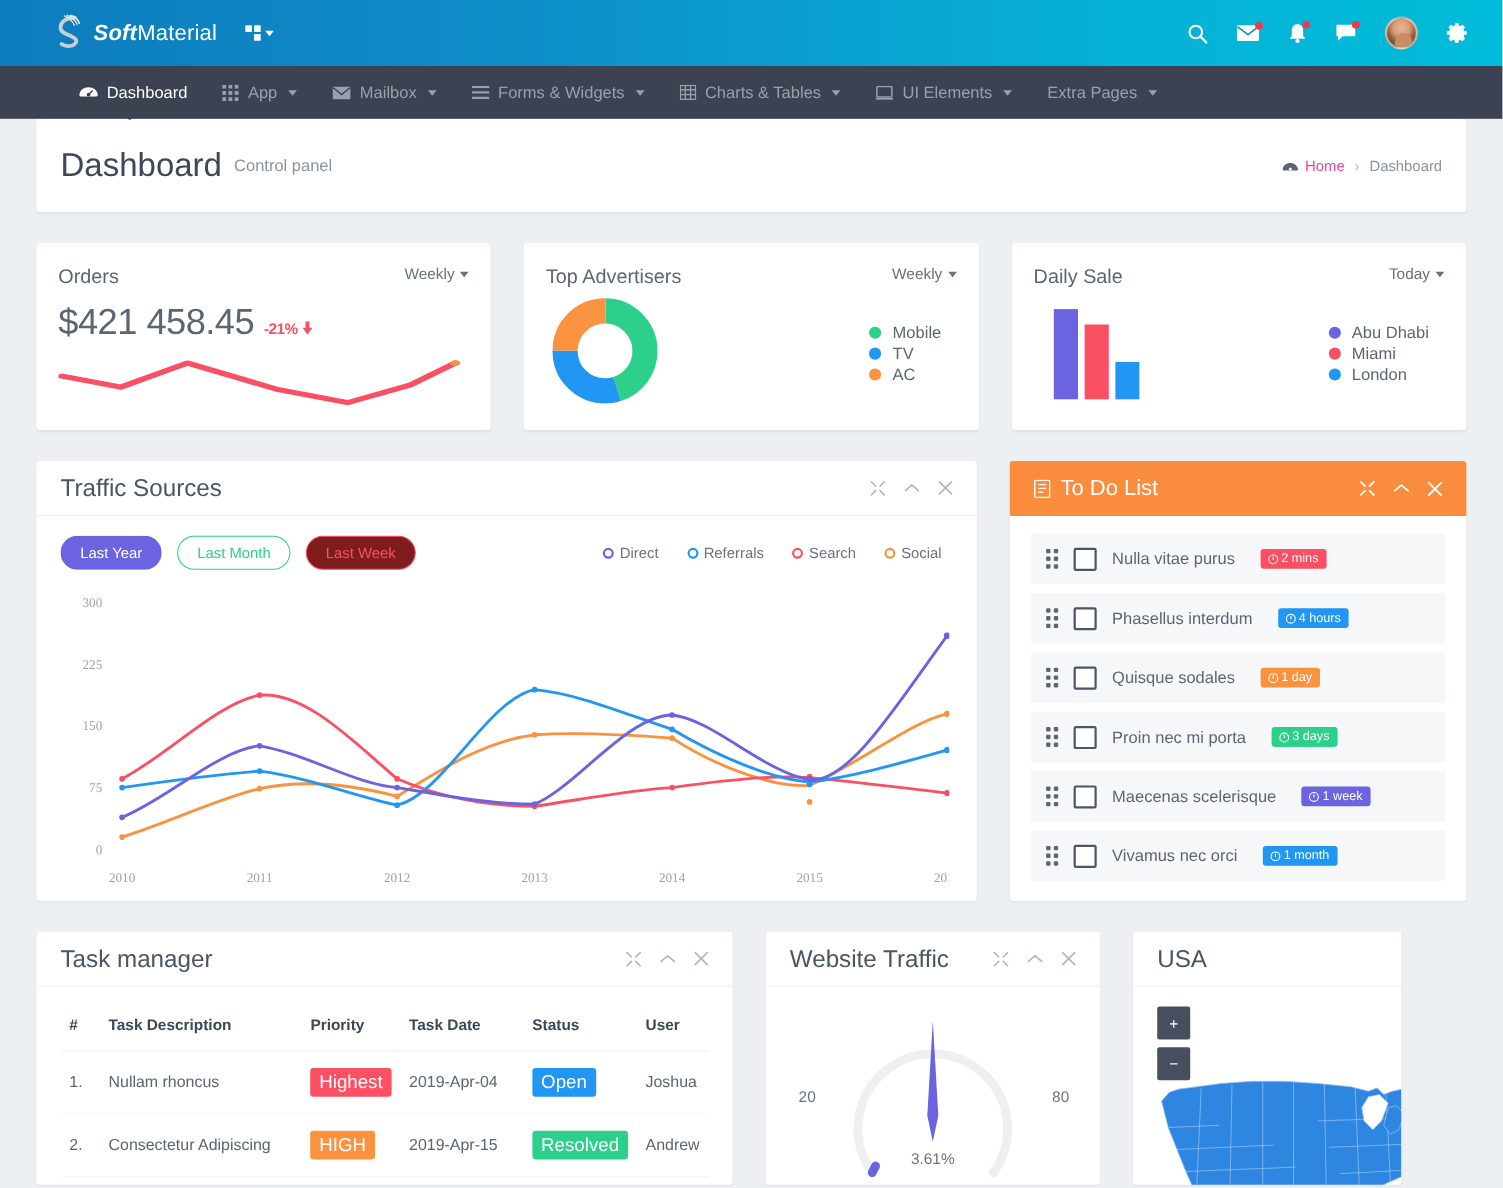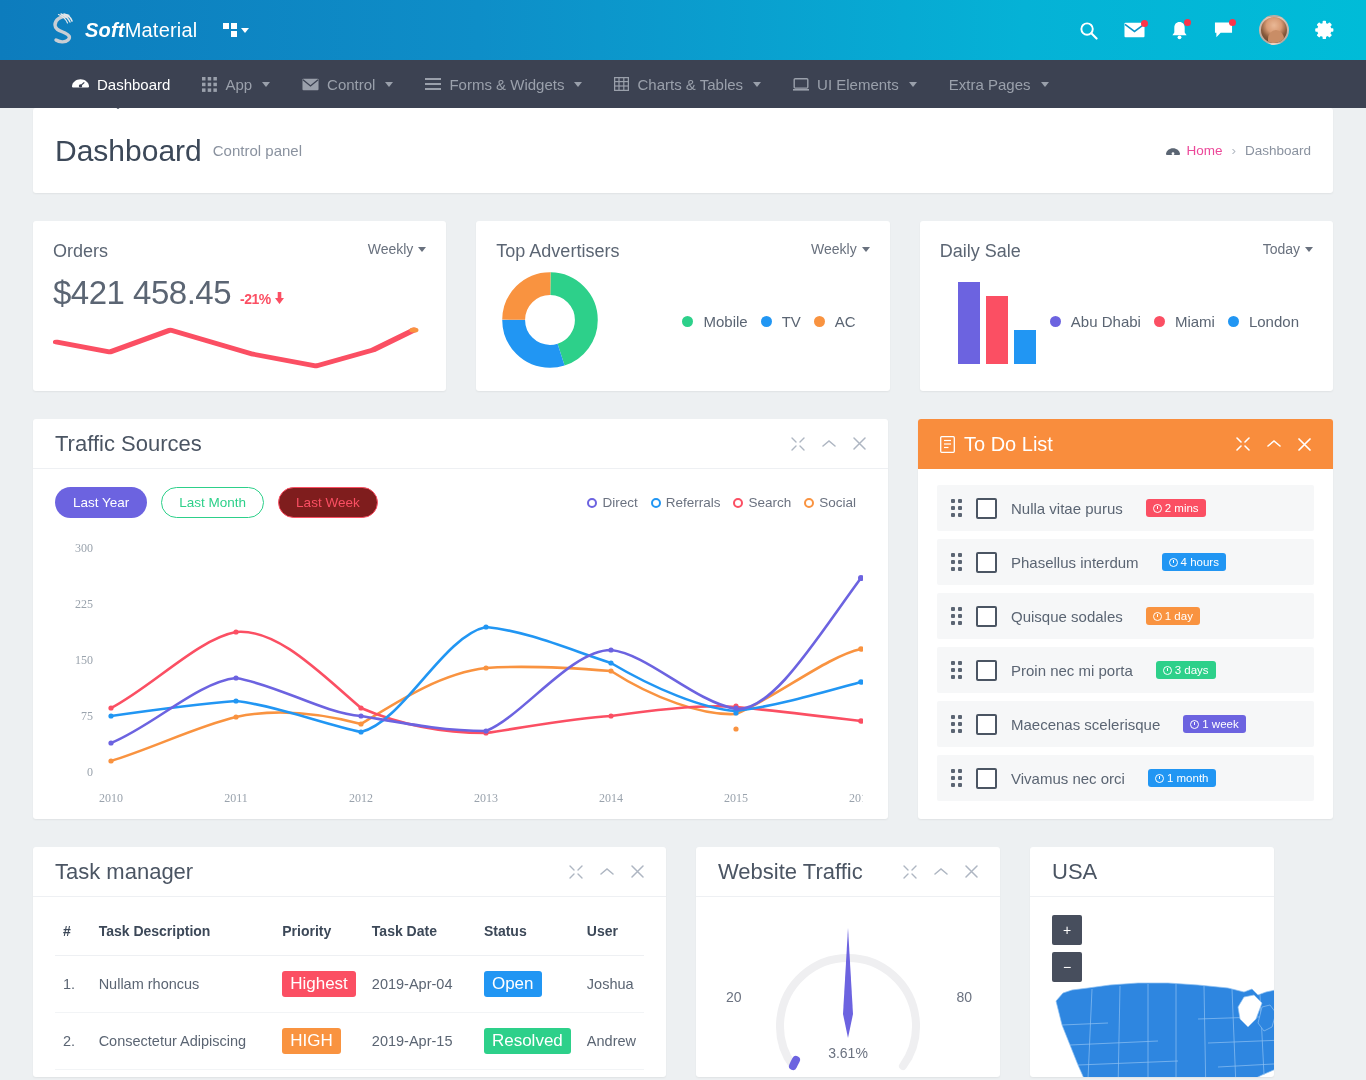--- a/index.html
+++ b/index.html
@@ -70,42 +70,42 @@
   .row { display: flex; gap: 30px; margin-top: 28px; }
   .card { background: #fff; border-radius: 3px; box-shadow: 0 1px 2px rgba(0,0,0,.06); }
   .stat-card { flex: 1; padding: 20px 20px 16px; height: 170px; display: flex; flex-direction: column; }
   .stat-head { display: flex; align-items: flex-start; }
   .stat-label { font-size: 18px; color: #5b6573; font-weight: 400; }
   .stat-drop { margin-left: auto; font-size: 14px; color: #69717e; display: flex; align-items: center; gap: 5px; cursor: pointer; }
   .stat-drop .caret2 { width:0;height:0;border-left:4px solid transparent;border-right:4px solid transparent;border-top:5px solid #69717e; }
   .stat-value { font-size: 33px; color: #5b6573; font-weight: 400; margin-top: 12px; display: flex; align-items: baseline; gap: 9px; letter-spacing: -.5px;}
   .stat-delta { font-size: 14px; font-weight: 600; display: inline-flex; align-items: center; gap: 3px; }
   .spark { margin-top: auto; height: 55px; }
-  .legend-col { display: flex; flex-direction: row; gap: 13px; justify-content: center; margin-left: auto; padding-right: 14px;}
+  .legend-col { display: flex; flex-direction: column; gap: 2px; justify-content: center; margin-left: auto; padding-right: 14px;}
   .legend-item { display: flex; align-items: center; gap: 10px; font-size: 15px; color: #5b6573; }
   .legend-dot { width: 11px; height: 11px; border-radius: 50%; flex: none; }
   .chartbody { display: flex; align-items: center; flex: 1; margin-top: 6px; }
   
   .panel-head {
     display: flex; align-items: center; padding: 0 22px; height: 50px;
     border-bottom: 1px solid #eef0f3;
   }
   .panel-title { font-size: 22px; color: #4b5563; font-weight: 400; }
   .panel-tools { margin-left: auto; display: flex; align-items: center; gap: 17px; color: #aeb6c2; }
   .panel-tools span { cursor: pointer; display: flex; align-items: center; font-size: 15px; line-height: 1; }
   .panel-head.orange { background: #f98d3d; border-bottom: none; border-radius: 3px 3px 0 0; }
   .panel-head.orange .panel-title { color: #fff; font-size: 20px; display:flex; align-items:center; gap:9px;}
   .panel-head.orange .panel-tools { color: #fff; }
   
   .pills { display: flex; gap: 14px; padding: 18px 22px 0; align-items: center; }
   .pill { padding: 7px 17px; border-radius: 20px; font-size: 13.5px; cursor: pointer; border: 1px solid transparent; }
   .pill.solid { background: #6c63e0; color: #fff; }
   .pill.out-green { border-color: #2dd08a; color: #2dd08a; background: #fff; }
   .pill.out-red { border-color: #fb4f63; color: #fb4f63; background: #7f1d1d; }
-  .clegend { margin-left: auto; display: flex; gap: 13px; align-items: center; padding-right: 10px; justify-content: flex-end;}
+  .clegend { margin-left: auto; display: flex; gap: 26px; align-items: center; padding-right: 10px; justify-content: flex-end;}
   .clegend .li { display: flex; align-items: center; gap: 5px; font-size: 13.5px; color: #6b7280; }
   .ring { width: 10px; height: 10px; border-radius: 50%; border: 2.5px solid; flex: none; }
   
   .todo-list { padding: 16px 19px 14px; display: flex; flex-direction: column; gap: 8px; }
   .todo-item { background: #f6f7f8; border-radius: 2px; height: 46px; display: flex; align-items: center; padding: 0 14px; gap: 14px; }
   .drag-dots { display: grid; grid-template-columns: repeat(2, 4px); grid-template-rows: repeat(3, 4px); gap: 3px; cursor: grab; }
   .drag-dots i { width: 4px; height: 4px; background: #5b6573; border-radius: 1px; display:block;}
   .tcheck { width: 21px; height: 21px; border: 2px solid #4b5563; border-radius: 2px; background: #fff; cursor: pointer; flex:none;}
   .todo-text { font-size: 15px; color: #5b6573; }
   .chip { font-size: 11.5px; color: #fff; padding: 3px 7px; border-radius: 3px; margin-left: 9px; display: inline-flex; align-items: center; gap: 3px; white-space: nowrap; }
@@ -221,21 +221,21 @@
       <i class="nav-caret"></i>
     </div>
 
     <div class="nav-item">
       <span class="ic">
         <svg width="17" height="13" viewBox="0 0 18 13">
             <rect x="0.5" y="0.5" width="17" height="12" rx="1" fill="currentColor"></rect>
             <path d="M1 1.5 L9 8 L17 1.5" stroke="#3c4252" stroke-width="1.4" fill="none"></path>
           </svg>
       </span>
-      <span>Control</span>
+      <span>Mailbox</span>
       <i class="nav-caret"></i>
     </div>
 
     <div class="nav-item">
       <span class="ic">
         <svg width="16" height="12" viewBox="0 0 16 12">
             <g fill="currentColor">
               <rect y="0" width="16" height="2"></rect>
               <rect y="5" width="16" height="2"></rect>
               <rect y="10" width="16" height="2"></rect>

